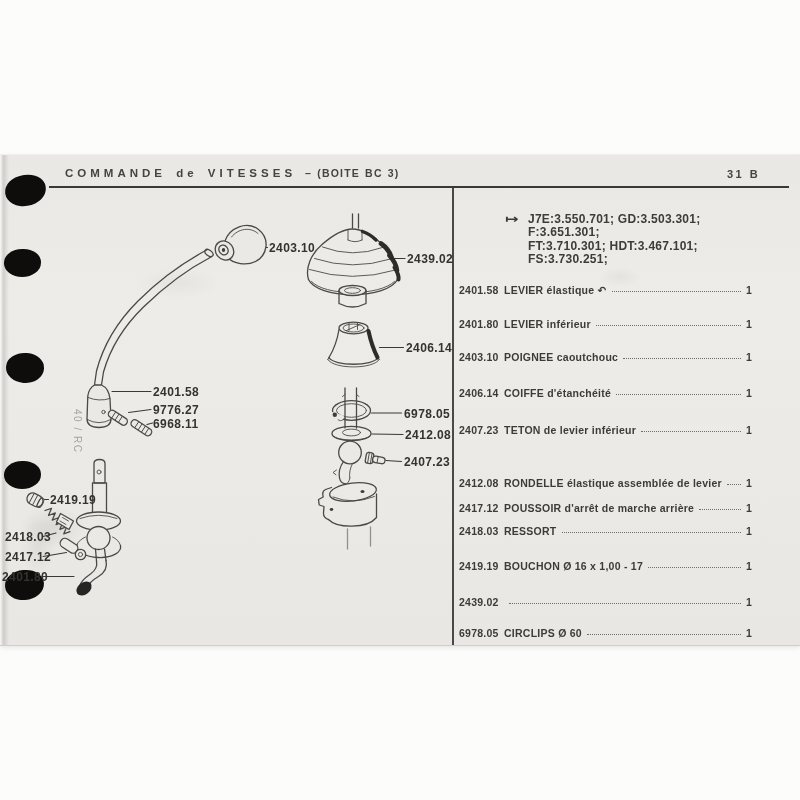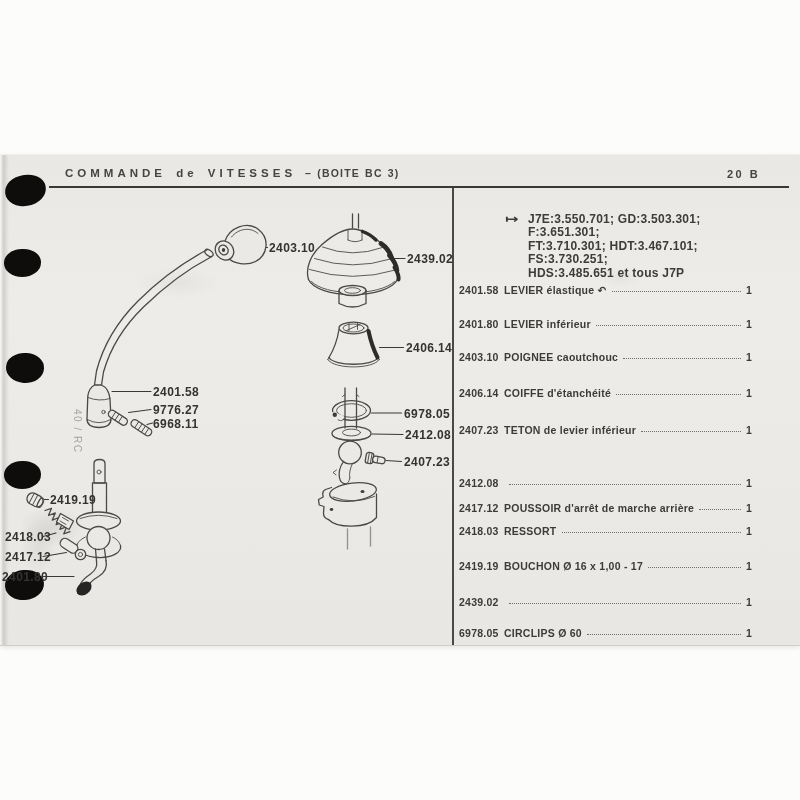--- a/index.html
+++ b/index.html
@@ -49,29 +49,28 @@
 </head>
 <body>
 
 <div class="page">
   <div class="paper">
     <div class="scan-edge"></div>
 
     <div class="header-title">
       <span>COMMANDE de VITESSES</span><span class="header-sub">– (BOITE BC 3)</span>
     </div>
-    <div class="header-page">20 B</div>
+    <div class="header-page">31 B</div>
     <div class="rule"></div>
     <div class="vdivider"></div>
 
     <div class="note-arrow">↦</div>
     <div class="note-block">
       <div>J7E:3.550.701;  GD:3.503.301;  F:3.651.301;</div>
       <div>FT:3.710.301;  HDT:3.467.101;  FS:3.730.251;</div>
-      <div>HDS:3.485.651 et tous J7P</div>
     </div>
 
     <div class="prow" style="top:129px">
         <span class="ref">2401.58</span>
         <span class="desc">LEVIER élastique ↶</span>
         <span class="leader"></span>
         <span class="qty">1</span>
       </div>
     <div class="prow" style="top:163px">
         <span class="ref">2401.80</span>
@@ -92,20 +91,21 @@
         <span class="qty">1</span>
       </div>
     <div class="prow" style="top:269px">
         <span class="ref">2407.23</span>
         <span class="desc">TETON de levier inférieur</span>
         <span class="leader"></span>
         <span class="qty">1</span>
       </div>
     <div class="prow" style="top:322px">
         <span class="ref">2412.08</span>
+        <span class="desc">RONDELLE élastique assemblée de levier</span>
         <span class="leader"></span>
         <span class="qty">1</span>
       </div>
     <div class="prow" style="top:347px">
         <span class="ref">2417.12</span>
         <span class="desc">POUSSOIR d'arrêt de marche arrière</span>
         <span class="leader"></span>
         <span class="qty">1</span>
       </div>
     <div class="prow" style="top:370px">

